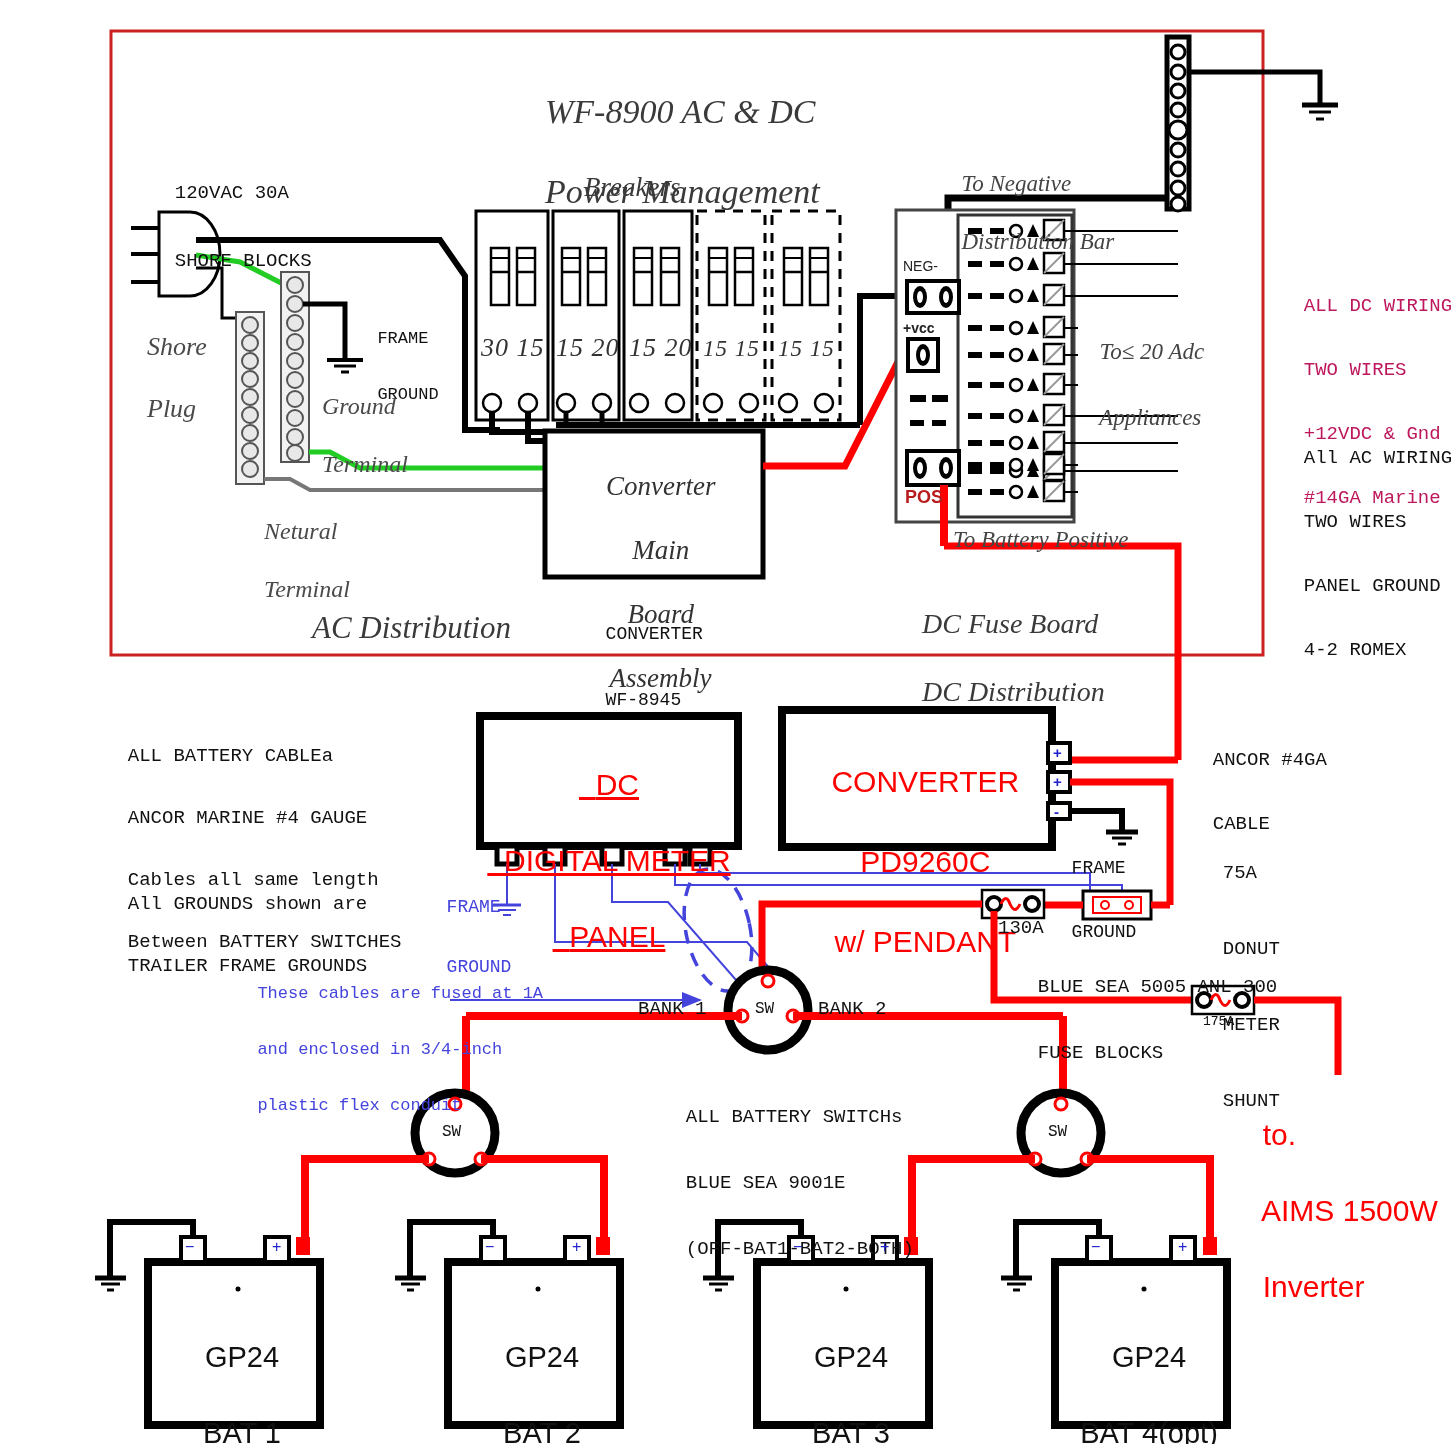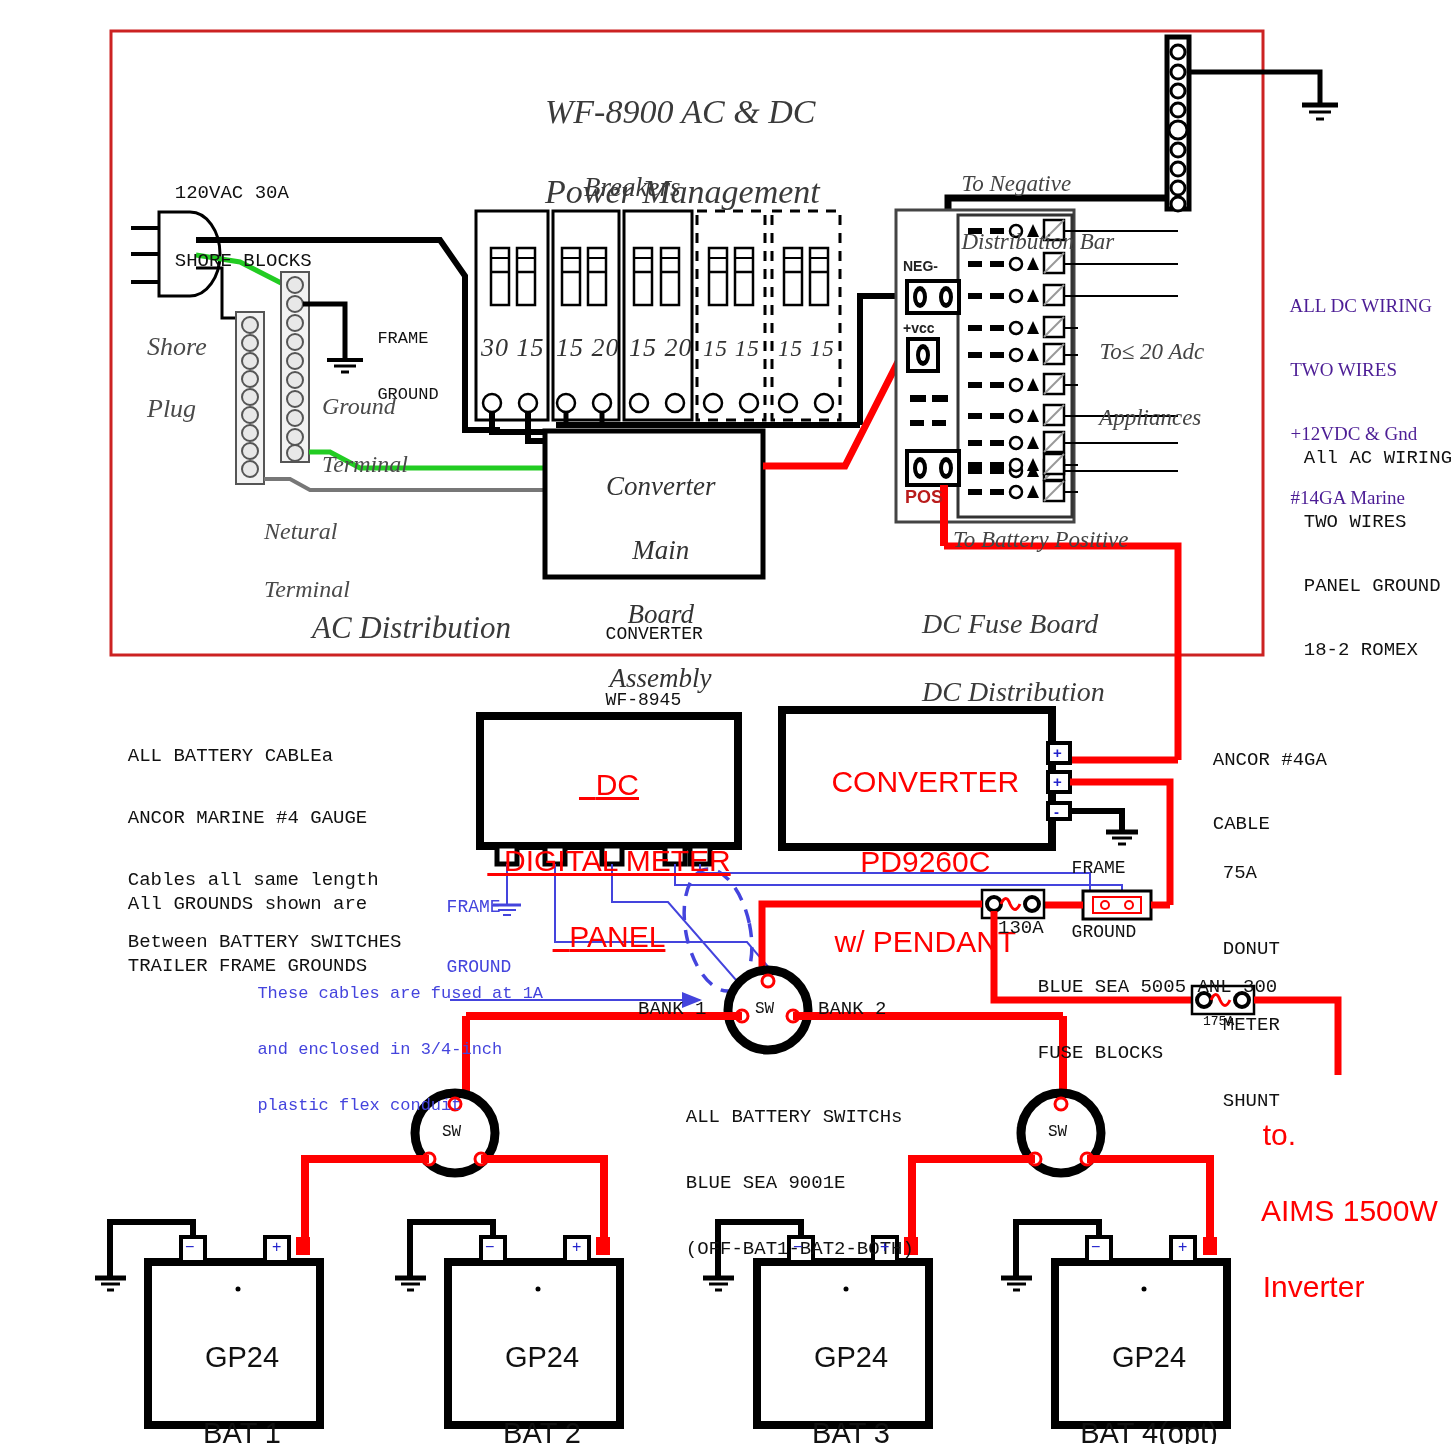--- a/index.html
+++ b/index.html
@@ -498,49 +498,49 @@
   <span>WF-8945</span>
 </div>
 
 <div class="txt serif-i" style="left:312px;top:610px;font-size:31px;color:#3a3a3a;">AC Distribution</div>
 
 <div class="txt serif-i" style="left:950px;top:140px;font-size:23px;line-height:29px;color:#444;">
   <span>To Negative</span><br>
   <span>Distribution Bar</span>
 </div>
 
-<div class="txt" style="left:903px;top:258px;font-size:14px;font-weight:bold;color:#222;">NEG-</div>
+<div class="txt" style="left:903px;top:258px;font-size:14px;font-weight:normal;color:#222;">NEG-</div>
 <div class="txt" style="left:903px;top:320px;font-size:14px;font-weight:bold;color:#222;">+vcc</div>
 <div class="txt" style="left:905px;top:487px;font-size:18px;font-weight:bold;color:#b91c1c;">POS</div>
 
 <div class="txt serif-i" style="left:1088px;top:302px;font-size:23px;line-height:33px;color:#444;">
   <span>To≤ 20 Adc</span><br>
   <span>Appliances</span>
 </div>
 
 
 <div class="txt serif-i" style="left:953px;top:527px;font-size:23px;color:#444;">To Battery Positive</div>
 
 <div class="txt serif-i" style="left:908px;top:573px;font-size:28px;line-height:34px;color:#3a3a3a;">
   <span>DC Fuse Board</span><br>
   <span>DC Distribution</span>
 </div>
 
-<div class="txt mono" style="left:1281px;top:258px;font-size:19px;line-height:32px;color:#4c1d95;font-family:Liberation Serif, serif;">
+<div class="txt mono" style="left:1281px;top:258px;font-size:19px;line-height:32px;color:#be185d;">
   <span>ALL DC WIRING</span><br>
   <span>TWO WIRES</span><br>
   <span>+12VDC &amp; Gnd</span><br>
   <span>#14GA Marine</span>
 </div>
 
 <div class="txt mono" style="left:1281px;top:410px;font-size:19px;line-height:32px;color:#111;">
   <span>All AC WIRING</span><br>
   <span>TWO WIRES</span><br>
   <span>PANEL GROUND</span><br>
-  <span>18-2 ROMEX</span>
+  <span>4-2 ROMEX</span>
 </div>
 
 <div class="txt mono" style="left:105px;top:710px;font-size:19px;line-height:31px;color:#111;">
   <span>ALL BATTERY CABLEa</span><br>
   <span>ANCOR MARINE #4 GAUGE</span><br>
   <span>Cables all same length</span><br>
   <span>Between BATTERY SWITCHES</span>
 </div>
 
 <div class="txt mono" style="left:105px;top:858px;font-size:19px;line-height:31px;color:#111;">

